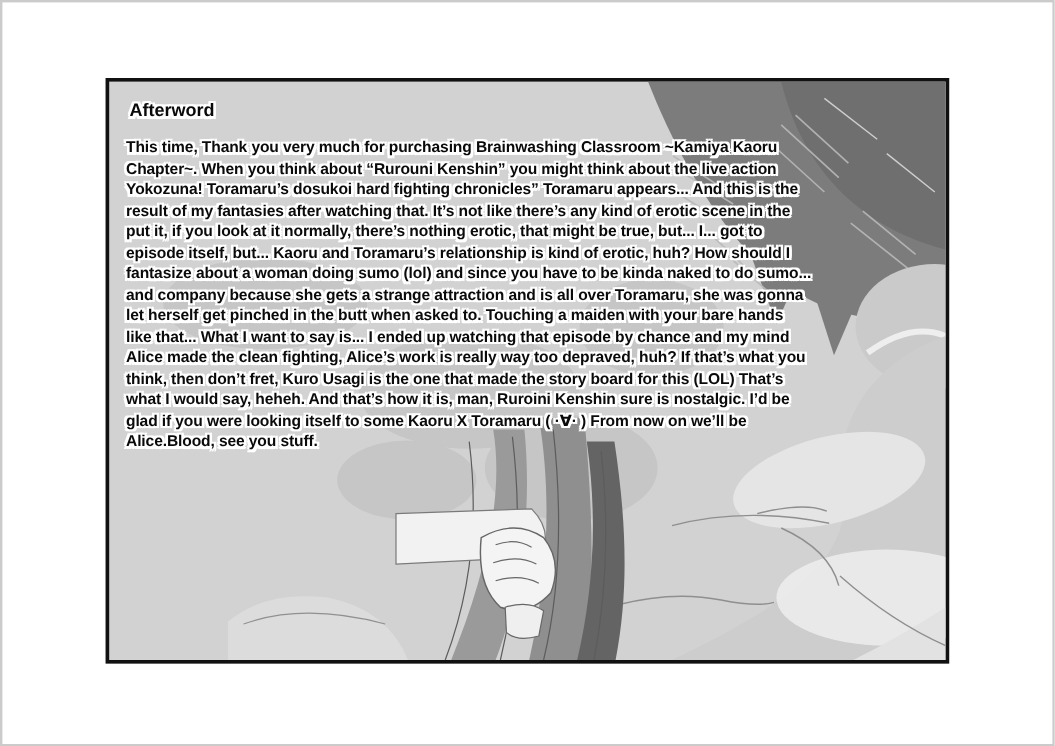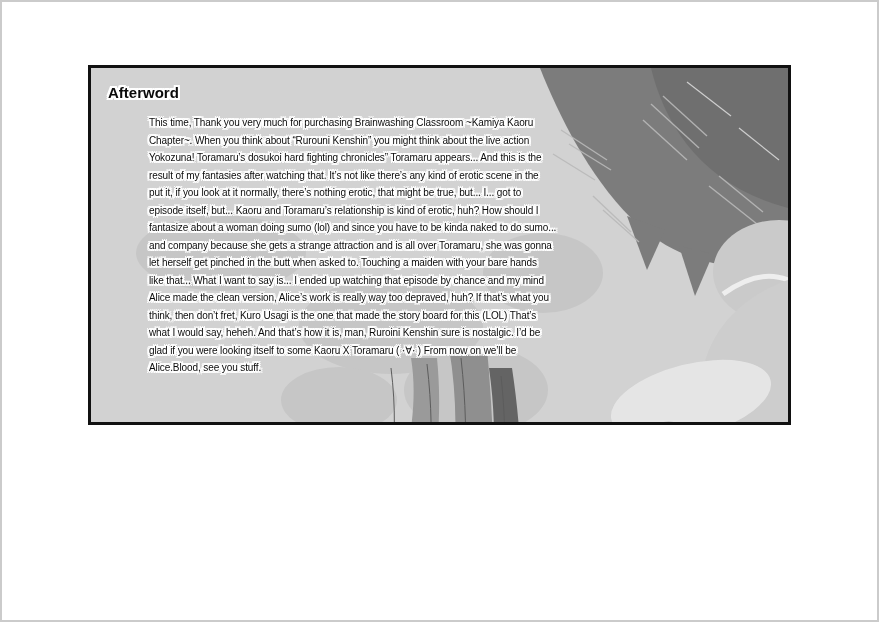--- a/index.html
+++ b/index.html
@@ -9,39 +9,39 @@
     font-family:"Liberation Sans","DejaVu Sans",sans-serif;
     position:relative;overflow:hidden;
   }
   .canvas{
     position:absolute;inset:0;width:879px;height:622px;background:#ffffff;
   }
   .edge-frame{
     position:absolute;inset:0;border:2px solid #cbcbcb;pointer-events:none;
   }
   .afterword-box{
-    position:absolute;left:88px;top:65px;width:703px;height:360px;
+    position:absolute;left:88px;top:65px;width:703px;height:488px;
     background:#d2d2d2;border:3px solid #111111;box-sizing:border-box;
     overflow:hidden;
   }
   .illustration{
     position:absolute;left:0;top:0;width:697px;height:482px;
   }
   .heading{
     position:absolute;left:17px;top:16px;
     font-size:15px;font-weight:bold;color:#0a0a0a;
     white-space:nowrap;
     text-shadow:-2px -2px 0 #fff,0 -2px 0 #fff,2px -2px 0 #fff,-2px 0 0 #fff,
       2px 0 0 #fff,-2px 2px 0 #fff,0 2px 0 #fff,2px 2px 0 #fff,
       -1px -1px 0 #fff,1px -1px 0 #fff,-1px 1px 0 #fff,1px 1px 0 #fff;
   }
   .body-text{
     position:absolute;left:14px;top:46px;width:676px;
-    font-size:10px;font-weight:normal;color:#0a0a0a;
-    line-height:17.5px;letter-spacing:-0.1px;margin-left:44px;
+    font-size:13px;font-weight:bold;color:#0a0a0a;
+    line-height:17.5px;letter-spacing:-0.1px;
   }
   .body-text .line{
     white-space:nowrap;
     text-shadow:-2px -2px 0 #fff,0 -2px 0 #fff,2px -2px 0 #fff,-2px 0 0 #fff,
       2px 0 0 #fff,-2px 2px 0 #fff,0 2px 0 #fff,2px 2px 0 #fff,
       -1px -1px 0 #fff,1px -1px 0 #fff,-1px 1px 0 #fff,1px 1px 0 #fff;
   }
   .signature{
     position:absolute;right:8px;bottom:6px;
     font-size:14px;font-weight:bold;color:#0a0a0a;white-space:nowrap;
@@ -147,21 +147,21 @@
       <div class="line">This time, Thank you very much for purchasing Brainwashing Classroom ~Kamiya Kaoru</div>
       <div class="line">Chapter~. When you think about “Rurouni Kenshin” you might think about the live action</div>
       <div class="line">Yokozuna! Toramaru’s dosukoi hard fighting chronicles” Toramaru appears... And this is the</div>
       <div class="line">result of my fantasies after watching that. It’s not like there’s any kind of erotic scene in the</div>
       <div class="line">put it, if you look at it normally, there’s nothing erotic, that might be true, but... I... got to</div>
       <div class="line">episode itself, but... Kaoru and Toramaru’s relationship is kind of erotic, huh? How should I</div>
       <div class="line">fantasize about a woman doing sumo (lol) and since you have to be kinda naked to do sumo...</div>
       <div class="line">and company because she gets a strange attraction and is all over Toramaru, she was gonna</div>
       <div class="line">let herself get pinched in the butt when asked to. Touching a maiden with your bare hands</div>
       <div class="line">like that... What I want to say is... I ended up watching that episode by chance and my mind</div>
-      <div class="line">Alice made the clean version, Alice’s work is really way too depraved, huh? If that’s what you</div>
+      <div class="line">Alice made the clean fighting, Alice’s work is really way too depraved, huh? If that’s what you</div>
       <div class="line">think, then don’t fret, Kuro Usagi is the one that made the story board for this (LOL) That’s</div>
       <div class="line">what I would say, heheh. And that’s how it is, man, Ruroini Kenshin sure is nostalgic. I’d be</div>
       <div class="line">glad if you were looking itself to some Kaoru X Toramaru ( ·∀· ) From now on we’ll be</div>
       <div class="line">Alice.Blood, see you stuff.</div>
     </div>
 
   </div>
 
   <div class="edge-frame"></div>
 </div>

